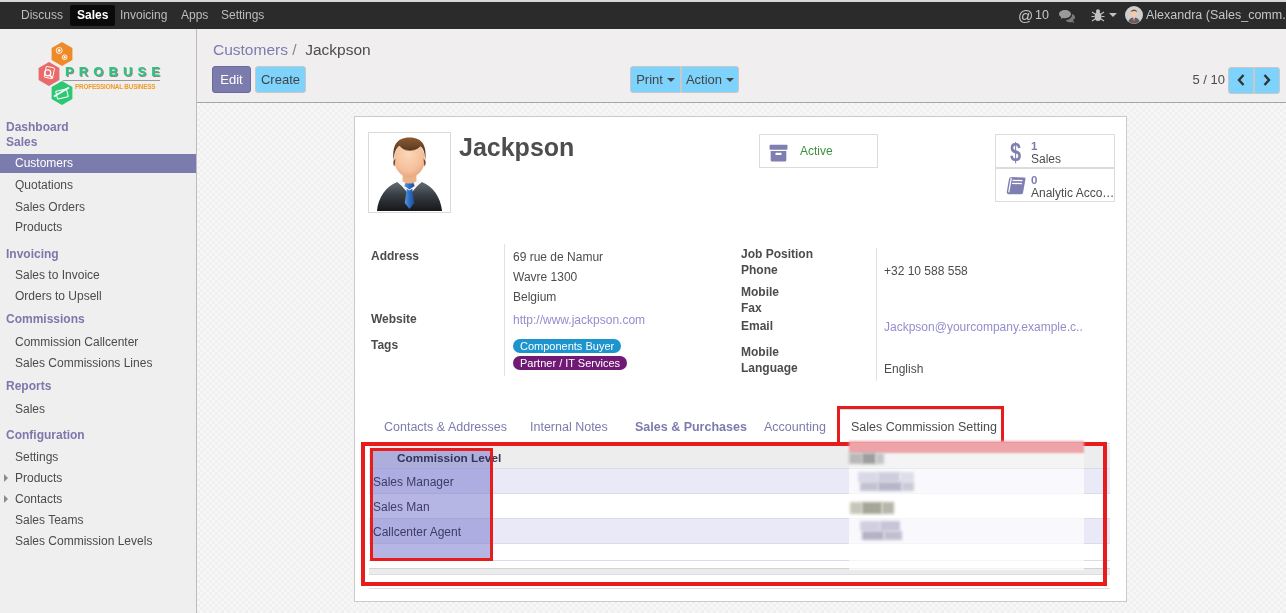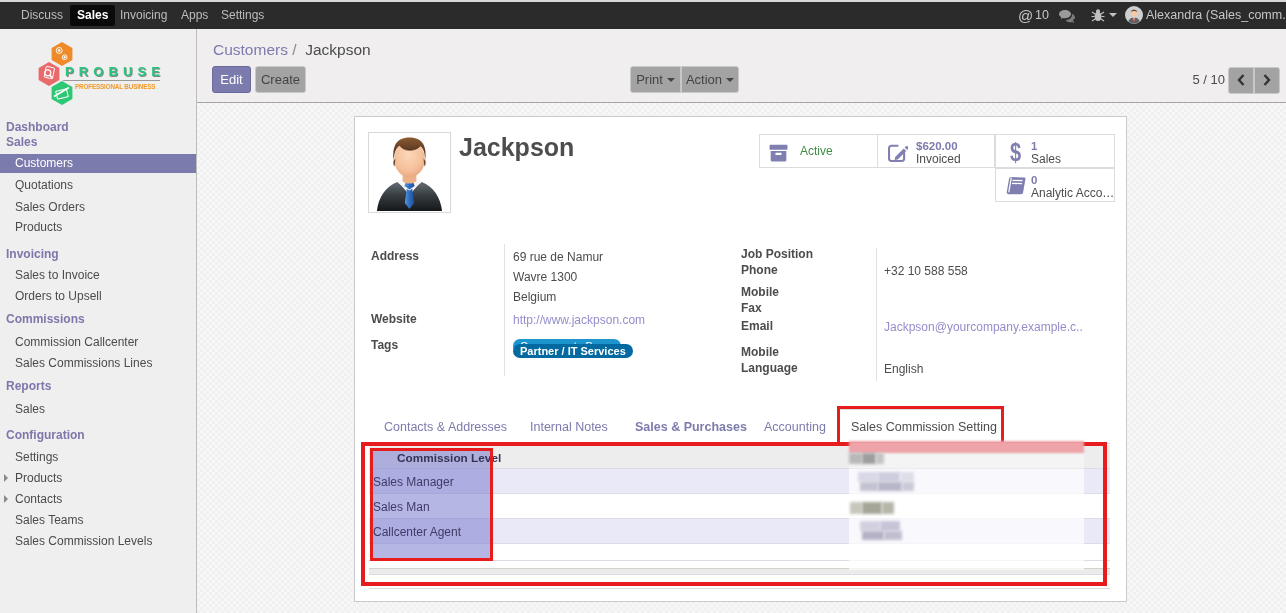--- a/index.html
+++ b/index.html
@@ -23,21 +23,21 @@
 #selitem span { position:absolute; left:15px; top:2px; font-size:12px; color:#fff; }
 .caret-r { position:absolute; left:4px; width:0; height:0; border-left:4px solid #8a8a8a; border-top:4px solid transparent; border-bottom:4px solid transparent; }
 
 
 #cp { left:197px; top:29px; width:1089px; height:74px; background:#f0eeee; border-bottom:1px solid #a6a6a6; }
 #crumbs { position:absolute; left:16px; top:12px; font-size:15.5px; color:#888; }
 #crumbs .lnk { color:#7c7bad; }
 #crumbs .cur { color:#4c4c4c; }
 .btn { position:absolute; height:27px; font-size:13px; line-height:25px; text-align:center; border-radius:3px; }
 .btn-p { background:#7c7bad; border:1px solid #6b6a9e; color:#fff; }
-.btn-w { background:#a3a3a3; border:1px solid #c8c8c8; color:#444; }
+.btn-w { background:#7dd3fc; border:1px solid #c8c8c8; color:#444; }
 .grp { border-radius:0; }
 .caret-d { display:inline-block; width:0; height:0; border-top:4px solid #444; border-left:4px solid transparent; border-right:4px solid transparent; vertical-align:2px; margin-left:4px; }
 #pager-txt { position:absolute; right:61px; top:43px; font-size:13px; color:#4c4c4c; }
 
 
 #content { left:197px; top:103px; width:1089px; height:510px; background-color:#f8f7f7;
   background-image:
     linear-gradient(45deg, #f1f0f0 25%, transparent 25%, transparent 75%, #f1f0f0 75%),
     linear-gradient(45deg, #f1f0f0 25%, transparent 25%, transparent 75%, #f1f0f0 75%);
   background-size:6px 6px; background-position:0 0, 3px 3px;
@@ -219,29 +219,20 @@
   <div class="statbtn abs" style="left:759px; top:134px; width:119px; height:34px;padding-left:45px;">
     <svg style="position:absolute; left:7px; top:7px;" width="23" height="22" viewBox="0 0 16 16">
         <g fill="#7f7fb2">
           <rect x="1.5" y="2" width="13" height="3.6" rx="0.5"></rect>
           <path d="M2.3 6.5 h11.4 v6.8 a0.8 0.8 0 0 1 -0.8 0.8 H3.1 a0.8 0.8 0 0 1 -0.8-0.8z"></path>
         </g>
         <rect x="5.8" y="7.9" width="4.4" height="1.6" rx="0.4" fill="#fff"></rect>
       </svg>
     <span class="l" style="left:40px; top:9px; color:#3f8f44;">Active</span>
   </div>
-  <div class="statbtn abs" style="left:877px; top:134px; width:118px; height:34px;">
-    <svg style="position:absolute; left:8px; top:6px;" width="22" height="22" viewBox="0 0 16 16">
-        <path d="M13.2 8.2 v4.6 a1.7 1.7 0 0 1 -1.7 1.7 H3.9 A1.7 1.7 0 0 1 2.2 12.8 V5.2 a1.7 1.7 0 0 1 1.7-1.7 h5.1" fill="none" stroke="#7f7fb2" stroke-width="1.5"></path>
-        <path d="M6.7 11.6 l-0.5 2.3 2.3-0.5 6.2-6.2 -1.8-1.8z" fill="#7f7fb2"></path>
-        <path d="M13.6 4.7 l1.8 1.8 0.8-0.8 a0.95 0.95 0 0 0 0-1.35 l-0.45-0.45 a0.95 0.95 0 0 0 -1.35 0z" fill="#7f7fb2"></path>
-      </svg>
-    <span class="v" style="left:38px; top:5px;">$620.00</span>
-    <span class="l" style="left:38px; top:17px;">Invoiced</span>
-  </div>
   <div class="statbtn abs" style="left:995px; top:134px; width:120px; height:34px;">
     <span style="position:absolute; left:14px; top:2px; font-size:20px; font-weight:bold; color:#7f7fb2; transform:scaleY(1.32); transform-origin:top;">$</span>
     <span class="v" style="left:35px; top:5px;">1</span>
     <span class="l" style="left:35px; top:17px;">Sales</span>
   </div>
   <div class="statbtn abs" style="left:995px; top:168px; width:120px; height:34px;">
     <svg style="position:absolute; left:9px; top:5px;" width="22" height="24" viewBox="0 0 16 16">
         <g fill="#7f7fb2">
           <path d="M3.5 2.2 L12.8 0.8 a1 1 0 0 1 1.1 1 V12 a1.3 1.3 0 0 1 -1.1 1.3 L3.5 14.8 a1.6 1.6 0 0 1 -1.4-1.6 V3.8 A1.6 1.6 0 0 1 3.5 2.2z" transform="rotate(10 8 8)"></path>
         </g>
@@ -256,21 +247,21 @@
   </div>
 
   <div class="flabel" style="left:371px; top:249px;">Address</div>
   <div class="fval" style="left:513px; top:250px;">69 rue de Namur</div>
   <div class="fval" style="left:513px; top:270px;">Wavre 1300</div>
   <div class="fval" style="left:513px; top:290px;">Belgium</div>
   <div class="flabel" style="left:371px; top:312px;">Website</div>
   <div class="fval flink" style="left:513px; top:313px;">http://www.jackpson.com</div>
   <div class="flabel" style="left:371px; top:338px;">Tags</div>
   <div class="tag" style="left:513px; top:339px; background:#1c94ce;">Components Buyer</div>
-  <div class="tag" style="left:513px; top:344px; background:#0369a1;font-weight:bold;">Partner / IT Services</div>
+  <div class="tag" style="left:513px; top:356px; background:#701a75;">Partner / IT Services</div>
   <div class="vsep" style="left:504px; top:244px; height:132px;"></div>
 
   <div class="flabel" style="left:741px; top:247px;">Job Position</div>
   <div class="flabel" style="left:741px; top:263px;">Phone</div>
   <div class="fval" style="left:884px; top:264px;">+32 10 588 558</div>
   <div class="flabel" style="left:741px; top:285px;">Mobile</div>
   <div class="flabel" style="left:741px; top:301px;">Fax</div>
   <div class="flabel" style="left:741px; top:319px;">Email</div>
   <div class="fval flink" style="left:884px; top:320px;">Jackpson@yourcompany.example.c..</div>
   <div class="flabel" style="left:741px; top:345px;">Mobile</div>

